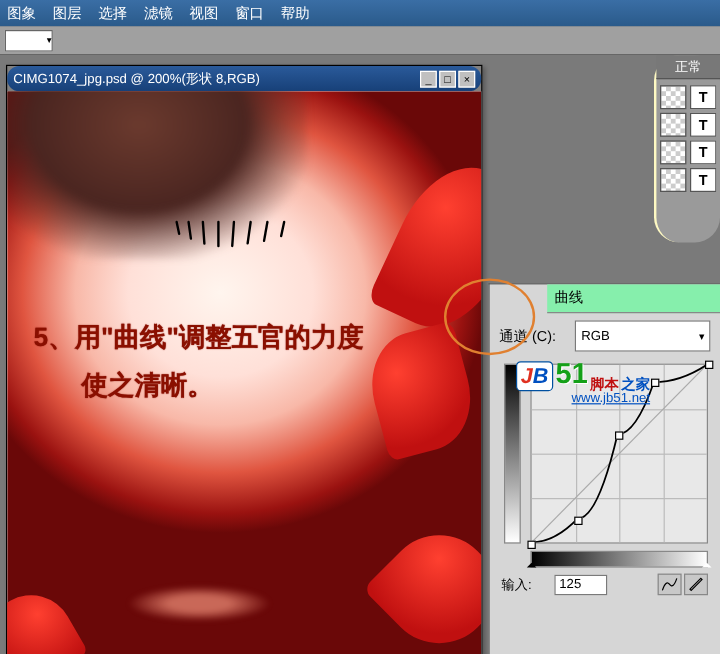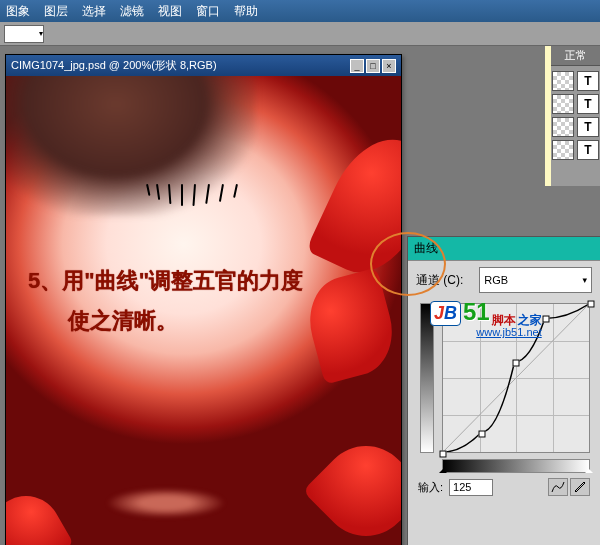--- a/index.html
+++ b/index.html
@@ -8,21 +8,21 @@
   .menubar { background: linear-gradient(#3a6ea5,#2a5a8a); color: #fff; height: 22px; display: flex; align-items: center; padding: 0 6px; font-size: 12px; gap: 14px; }
   .menubar span { cursor: default; }
   
   .toolbar { background: #a0a0a0; height: 24px; border-bottom: 1px solid #666; display:flex; align-items:center; padding:0 4px; gap:4px;}
   .tool-sel { width: 40px; height: 18px; background:#fff; border:1px solid #666; font-size:10px; display:inline-flex; align-items:center;}
   .tool-sel::after{content:"▾"; margin-left:auto; font-size:8px;}
   
   .workspace { position: absolute; top: 46px; left:0; right:0; bottom:0; background:#7a7a7a; }
 
   .doc-window { position:absolute; left:5px; top:8px; width:397px; border:1px solid #000; background:#808080; box-shadow:2px 2px 4px rgba(0,0,0,.3);}
-  .doc-title { background: linear-gradient(#2a5a9a,#174078); color:#fff; font-size:11px; padding:3px 5px; display:flex; align-items:center;}
+  .doc-title { background: linear-gradient(#2a5a9a,#174078); color:#fff; font-size:11px; padding:3px 5px; display:flex; align-items:center;border-radius:10px;}
   .doc-title .wbtns { margin-left:auto; display:flex; gap:2px;}
   .wbtn { width:14px; height:14px; background:#c0c0c0; border:1px solid #fff; font-size:9px; display:flex; align-items:center; justify-content:center; color:#000;}
   .doc-canvas { width:395px; height:480px; position:relative; overflow:hidden; background:#fff;}
   
   .photo { position:absolute; inset:0; background: radial-gradient(ellipse 220px 200px at 45% 35%, #fff5ee 0%, #ffe0d8 35%, #f8b8a8 55%, #e05540 75%, #9a1210 92%, #6a0808 100%);}
   .hair { position:absolute; top:-20px; left:-30px; width:280px; height:160px; background: radial-gradient(ellipse at 50% 30%, #6b3a2e 0%, #4a2520 45%, transparent 75%); filter:blur(3px);}
   .eye { position:absolute; top:108px; left:140px; width:120px; height:24px; }
   .lash { position:absolute; width:2px; height:18px; background:#000; border-radius:1px; transform-origin:top center;}
   .lash:nth-child(1){left:0;transform:rotate(-12deg);height:12px;}
   .lash:nth-child(2){left:10px;transform:rotate(-8deg);height:16px;}
@@ -37,44 +37,44 @@
   .p1{right:-20px; top:60px; width:90px; height:140px; transform:rotate(25deg);}
   .p2{right:10px; top:200px; width:80px; height:100px; transform:rotate(-15deg);}
   .p3{right:-10px; bottom:20px; width:90px; height:90px; transform:rotate(45deg);}
   .p4{left:-15px; bottom:-10px; width:70px; height:70px; transform:rotate(60deg);}
 
   .caption { position:absolute; top:185px; left:22px; color:#8a0f00; font-size:22px; font-weight:bold; line-height:1.8; text-shadow:0 0 1px #8a0f00;}
   .caption .line2 { margin-left:40px; display:block;}
   
   .circle-hl { position:absolute; top:186px; left:370px; width:76px; height:64px; border:2px solid #e08030; border-radius:50%; z-index:50; pointer-events:none;}
 
-  .right-rail { position:absolute; right:0; top:0; width:55px; height:140px; background:#9a9a9a; border-left:6px solid #fef9c3;}
+  .right-rail { position:absolute; right:0; top:0; width:55px; height:156px; background:#9a9a9a; border-left:2px solid #fef9c3;border-radius:21px;}
   .rail-tab{ background:#787878; color:#fff; font-size:11px; text-align:center; padding:2px 0; border-bottom:1px solid #555;}
   .swatch-grid{display:grid; grid-template-columns:repeat(2,22px); gap:3px; padding:5px; justify-content:center;}
   .swatch{width:22px;height:20px;background:#fff;border:1px solid #555; display:flex;align-items:center;justify-content:center;font-size:12px;font-weight:bold;}
   .swatch.checker{background:repeating-conic-gradient(#ccc 0 25%,#fff 0 50%) 0 0/8px 8px;}
 
   .curves-panel { position:absolute; right:0; top:190px; width:193px; height:355px; background:#d6d6d6; border:1px solid #555; border-right:none; border-bottom:none; font-size:12px;}
-  .cp-title { background:#14b8a6; color:#000; padding:3px 6px; font-size:12px; border-bottom:1px solid #888;}
+  .cp-title { background:#86efac; color:#000; padding:3px 6px; font-size:12px; border-bottom:1px solid #888;margin-left:48px;}
   .cp-row { display:flex; align-items:center; padding:6px 8px; gap:16px;}
   .cp-sel { flex:1; height:26px; background:#fff; border:1px solid #7a7a7a; padding:0 4px; font-size:11px; display:flex; align-items:center; justify-content:space-between;}
   .cp-sel::after{content:"▾"; font-size:9px;}
   .graph-wrap{ margin:4px 10px 6px 34px; position:relative;}
   .vgrad{position:absolute; left:-22px; top:0; width:14px; height:150px; background:linear-gradient(#000,#fff); border:1px solid #888;}
   .graph{ width:148px; height:150px; background:#e8e8e8; border:1px solid #888; position:relative;}
   .grid-v,.grid-h{position:absolute;background:#bbb;}
   .gv1{left:25%;top:0;width:1px;height:100%;} .gv2{left:50%;top:0;width:1px;height:100%;} .gv3{left:75%;top:0;width:1px;height:100%;}
   .gh1{top:25%;left:0;height:1px;width:100%;} .gh2{top:50%;left:0;height:1px;width:100%;} .gh3{top:75%;left:0;height:1px;width:100%;}
   .diag{position:absolute;inset:0;}
   .curve{position:absolute;inset:0;}
   .cpnt{position:absolute;width:7px;height:7px;background:#fff;border:1px solid #000;transform:translate(-50%,-50%);}
   .hgrad{margin:4px 10px 2px 34px; width:148px; height:14px; background:linear-gradient(90deg,#000,#fff); border:1px solid #888; position:relative;}
   .tri{position:absolute;bottom:-1px;width:0;height:0;border:4px solid transparent;}
   .tri.b{left:-4px;border-bottom-color:#000;} .tri.w{right:-4px;border-bottom-color:#fff;}
-  .io-row{ display:flex; align-items:center; padding:3px 10px; gap:6px; font-size:11px;}
+  .io-row{ display:flex; align-items:center; padding:3px 10px; gap:19px; font-size:11px;}
   .io-row input{ width:44px; height:17px; border:1px solid #7a7a7a; font-size:11px; padding:0 3px;}
   .io-icons{margin-left:auto; display:flex; gap:2px;}
   .io-icon{width:20px;height:18px;border:1px solid #888;background:#c8c8c8;display:flex;align-items:center;justify-content:center;}
 
   .watermark{ position:absolute; top:252px; left:430px; z-index:60; font-family:Arial,sans-serif;}
   .wm-logo{ display:flex; align-items:flex-end;}
   .wm-jb{background:#fff;border:1px solid #0050a0;border-radius:4px;padding:1px 3px;font-size:18px;font-weight:900;font-style:italic;}
   .wm-jb .j{color:#e03020;} .wm-jb .b{color:#0050c0;}
   .wm-51{font-size:24px;font-weight:700;color:#14a018;margin-left:2px; text-shadow:1px 1px 0 #fff;}
   .wm-cn1{font-size:12px;color:#c01010;font-weight:bold;margin-left:2px;}

